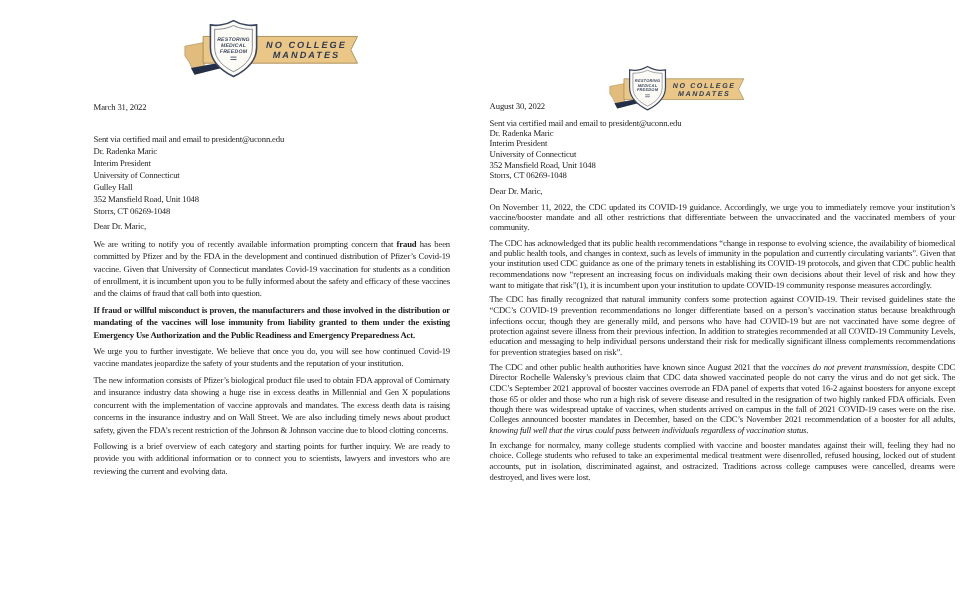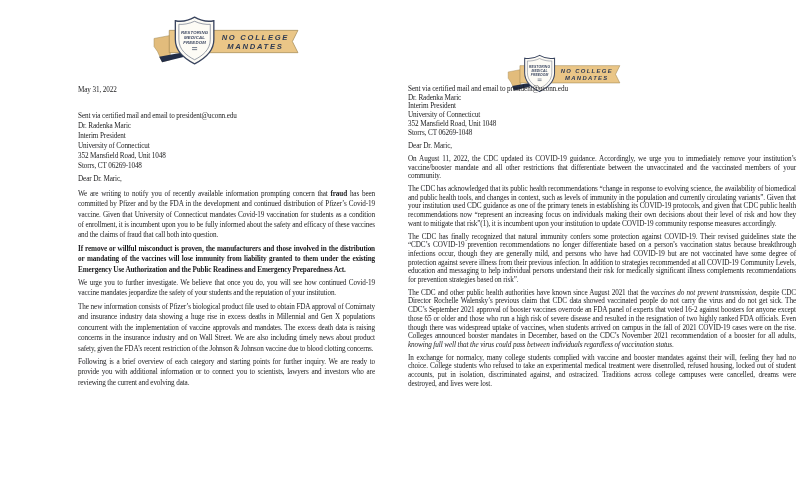--- a/index.html
+++ b/index.html
@@ -81,53 +81,55 @@
         <line x1="83" y1="64" x2="93" y2="64"></line>
           <line x1="83" y1="68" x2="93" y2="68"></line>
       </g>
     </g>
     <text x="208" y="49" text-anchor="middle" font-size="15" font-weight="bold" letter-spacing="3.4" fill="#2e3a52" font-family="Liberation Sans, sans-serif">NO COLLEGE</text>
     <text x="208" y="66" text-anchor="middle" font-size="15" font-weight="bold" letter-spacing="3.4" fill="#2e3a52" font-family="Liberation Sans, sans-serif">MANDATES</text>
   </svg>
 </div>
 
 <div class="page page-left scan">
-  <div class="date">May 31, 2022</div>
+  <div class="date">March 31, 2022</div>
+  <div class="addr-block">
+    <div class="sent-via">Sent via certified mail and email to president@uconn.edu</div>
+    <div>
+        <div class="addr-line">Dr. Radenka Maric</div>
+        <div class="addr-line">Interim President</div>
+        <div class="addr-line">University of Connecticut</div>
+        <div class="addr-line">Gulley Hall</div>
+        <div class="addr-line">352 Mansfield Road, Unit 1048</div>
+        <div class="addr-line">Storrs, CT  06269-1048</div>
+      </div>
+  </div>
+  <div class="salutation">Dear Dr. Maric,</div>
+  <div class="body">
+      <p class="para"><span>We are writing to notify you of recently available information prompting concern that </span><span style="font-weight: bold;">fraud</span><span> has been committed by Pfizer and by the FDA in the development and continued distribution of Pfizer’s Covid-19 vaccine. Given that University of Connecticut mandates Covid-19 vaccination for students as a condition of enrollment, it is incumbent upon you to be fully informed about the safety and efficacy of these vaccines and the claims of fraud that call both into question.</span></p>
+      <p class="para"><span style="font-weight: bold;">If fraud or willful misconduct is proven, the manufacturers and those involved in the distribution or mandating of the vaccines will lose immunity from liability granted to them under the existing Emergency Use Authorization and the Public Readiness and Emergency Preparedness Act.</span></p>
+      <p class="para"><span>We urge you to further investigate. We believe that once you do, you will see how continued Covid-19 vaccine mandates jeopardize the safety of your students and the reputation of your institution.</span></p>
+      <p class="para"><span>The new information consists of Pfizer’s biological product file used to obtain FDA approval of Comirnaty and insurance industry data showing a huge rise in excess deaths in Millennial and Gen X populations concurrent with the implementation of vaccine approvals and mandates.  The excess death data is raising concerns in the insurance industry and on Wall Street. We are also including timely news about product safety, given the FDA’s recent restriction of the Johnson &amp; Johnson vaccine due to blood clotting concerns.</span></p>
+      <p class="para"><span>Following is a brief overview of each category and starting points for further inquiry.  We are ready to provide you with additional information or to connect you to scientists, lawyers and investors who are reviewing the current and evolving data.</span></p>
+    </div>
+</div>
+
+<div class="page page-right scan">
+  <div class="date">August 30, 2022</div>
   <div class="addr-block">
     <div class="sent-via">Sent via certified mail and email to president@uconn.edu</div>
     <div>
         <div class="addr-line">Dr. Radenka Maric</div>
         <div class="addr-line">Interim President</div>
         <div class="addr-line">University of Connecticut</div>
         <div class="addr-line">352 Mansfield Road, Unit 1048</div>
         <div class="addr-line">Storrs, CT  06269-1048</div>
       </div>
   </div>
   <div class="salutation">Dear Dr. Maric,</div>
   <div class="body">
-      <p class="para"><span>We are writing to notify you of recently available information prompting concern that </span><span style="font-weight: bold;">fraud</span><span> has been committed by Pfizer and by the FDA in the development and continued distribution of Pfizer’s Covid-19 vaccine. Given that University of Connecticut mandates Covid-19 vaccination for students as a condition of enrollment, it is incumbent upon you to be fully informed about the safety and efficacy of these vaccines and the claims of fraud that call both into question.</span></p>
-      <p class="para"><span style="font-weight: bold;">If remove or willful misconduct is proven, the manufacturers and those involved in the distribution or mandating of the vaccines will lose immunity from liability granted to them under the existing Emergency Use Authorization and the Public Readiness and Emergency Preparedness Act.</span></p>
-      <p class="para"><span>We urge you to further investigate. We believe that once you do, you will see how continued Covid-19 vaccine mandates jeopardize the safety of your students and the reputation of your institution.</span></p>
-      <p class="para"><span>The new information consists of Pfizer’s biological product file used to obtain FDA approval of Comirnaty and insurance industry data showing a huge rise in excess deaths in Millennial and Gen X populations concurrent with the implementation of vaccine approvals and mandates.  The excess death data is raising concerns in the insurance industry and on Wall Street. We are also including timely news about product safety, given the FDA’s recent restriction of the Johnson &amp; Johnson vaccine due to blood clotting concerns.</span></p>
-      <p class="para"><span>Following is a brief overview of each category and starting points for further inquiry.  We are ready to provide you with additional information or to connect you to scientists, lawyers and investors who are reviewing the current and evolving data.</span></p>
-    </div>
-</div>
-
-<div class="page page-right scan">
-  <div class="addr-block">
-    <div class="sent-via">Sent via certified mail and email to president@uconn.edu</div>
-    <div>
-        <div class="addr-line">Dr. Radenka Maric</div>
-        <div class="addr-line">Interim President</div>
-        <div class="addr-line">University of Connecticut</div>
-        <div class="addr-line">352 Mansfield Road, Unit 1048</div>
-        <div class="addr-line">Storrs, CT  06269-1048</div>
-      </div>
-  </div>
-  <div class="salutation">Dear Dr. Maric,</div>
-  <div class="body">
-      <p class="para"><span>On August 11, 2022, the CDC updated its COVID-19 guidance.  Accordingly, we urge you to immediately remove your institution’s vaccine/booster mandate and all other restrictions that differentiate between the unvaccinated and the vaccinated members of your community.</span></p>
+      <p class="para"><span>On November 11, 2022, the CDC updated its COVID-19 guidance.  Accordingly, we urge you to immediately remove your institution’s vaccine/booster mandate and all other restrictions that differentiate between the unvaccinated and the vaccinated members of your community.</span></p>
       <p class="para"><span>The CDC has acknowledged that its public health recommendations “change in response to evolving science, the availability of biomedical and public health tools, and changes in context, such as levels of immunity in the population and currently circulating variants”. Given that your institution used CDC guidance as one of the primary tenets in establishing its COVID-19 protocols, and given that CDC public health recommendations now “represent an increasing focus on individuals making their own decisions about their level of risk and how they want to mitigate that risk”(1), it is incumbent upon your institution to update COVID-19 community response measures accordingly.</span></p>
       <p class="para"><span>The CDC has finally recognized that natural immunity confers some protection against COVID-19. Their revised guidelines state the “CDC’s COVID-19 prevention recommendations no longer differentiate based on a person’s vaccination status because breakthrough infections occur, though they are generally mild, and persons who have had COVID-19 but are not vaccinated have some degree of protection against severe illness from their previous infection. In addition to strategies recommended at all COVID-19 Community Levels, education and messaging to help individual persons understand their risk for medically significant illness complements recommendations for prevention strategies based on risk”.</span></p>
       <p class="para"><span>The CDC and other public health authorities have known since August 2021 that the </span><span style="font-style: italic;">vaccines do not prevent transmission</span><span>, despite CDC Director Rochelle Walensky’s previous claim that CDC data showed vaccinated people do not carry the virus and do not get sick.  The CDC’s September 2021 approval of booster vaccines overrode an FDA panel of experts that voted 16-2 against boosters for anyone except those 65 or older and those who run a high risk of severe disease and resulted in the resignation of two highly ranked FDA officials. Even though there was widespread uptake of vaccines, when students arrived on campus in the fall of 2021 COVID-19 cases were on the rise. Colleges announced booster mandates in December, based on the CDC’s November 2021 recommendation of a booster for all adults, </span><span style="font-style: italic;">knowing full well that the virus could pass between individuals regardless of vaccination status</span><span>.</span></p>
       <p class="para"><span>In exchange for normalcy, many college students complied with vaccine and booster mandates against their will, feeling they had no choice. College students who refused to take an experimental medical treatment were disenrolled, refused housing, locked out of student accounts, put in isolation, discriminated against, and ostracized. Traditions across college campuses were cancelled, dreams were destroyed, and lives were lost.</span></p>
     </div>
 </div>
 
 </body></html>

